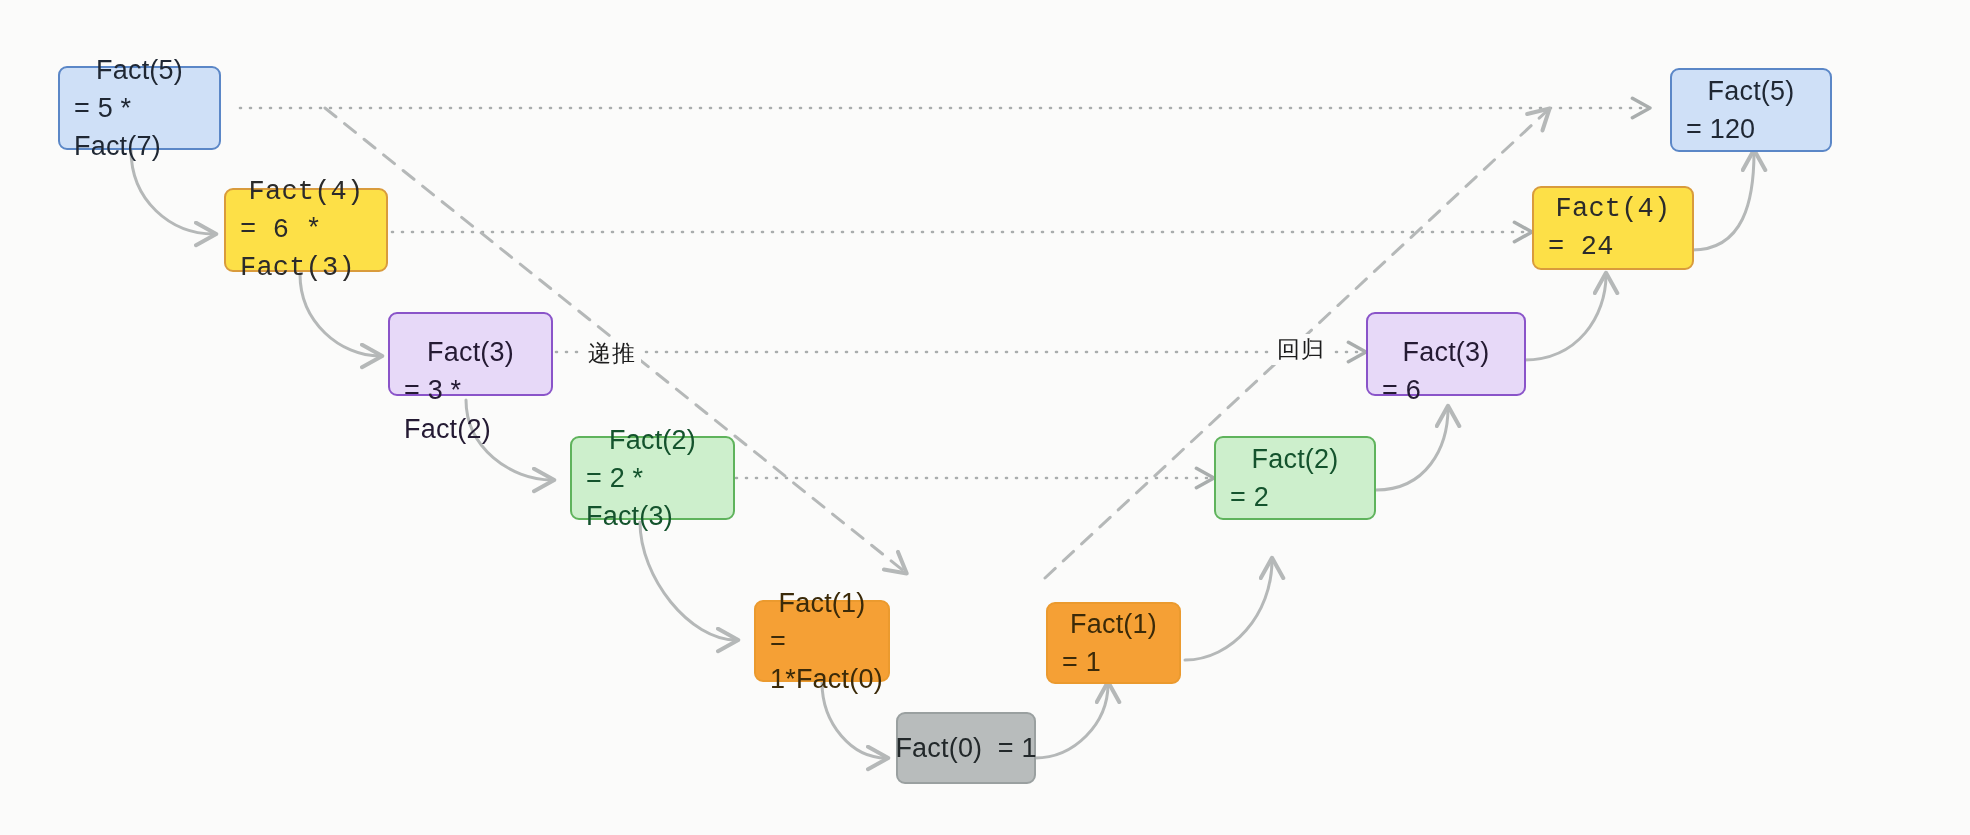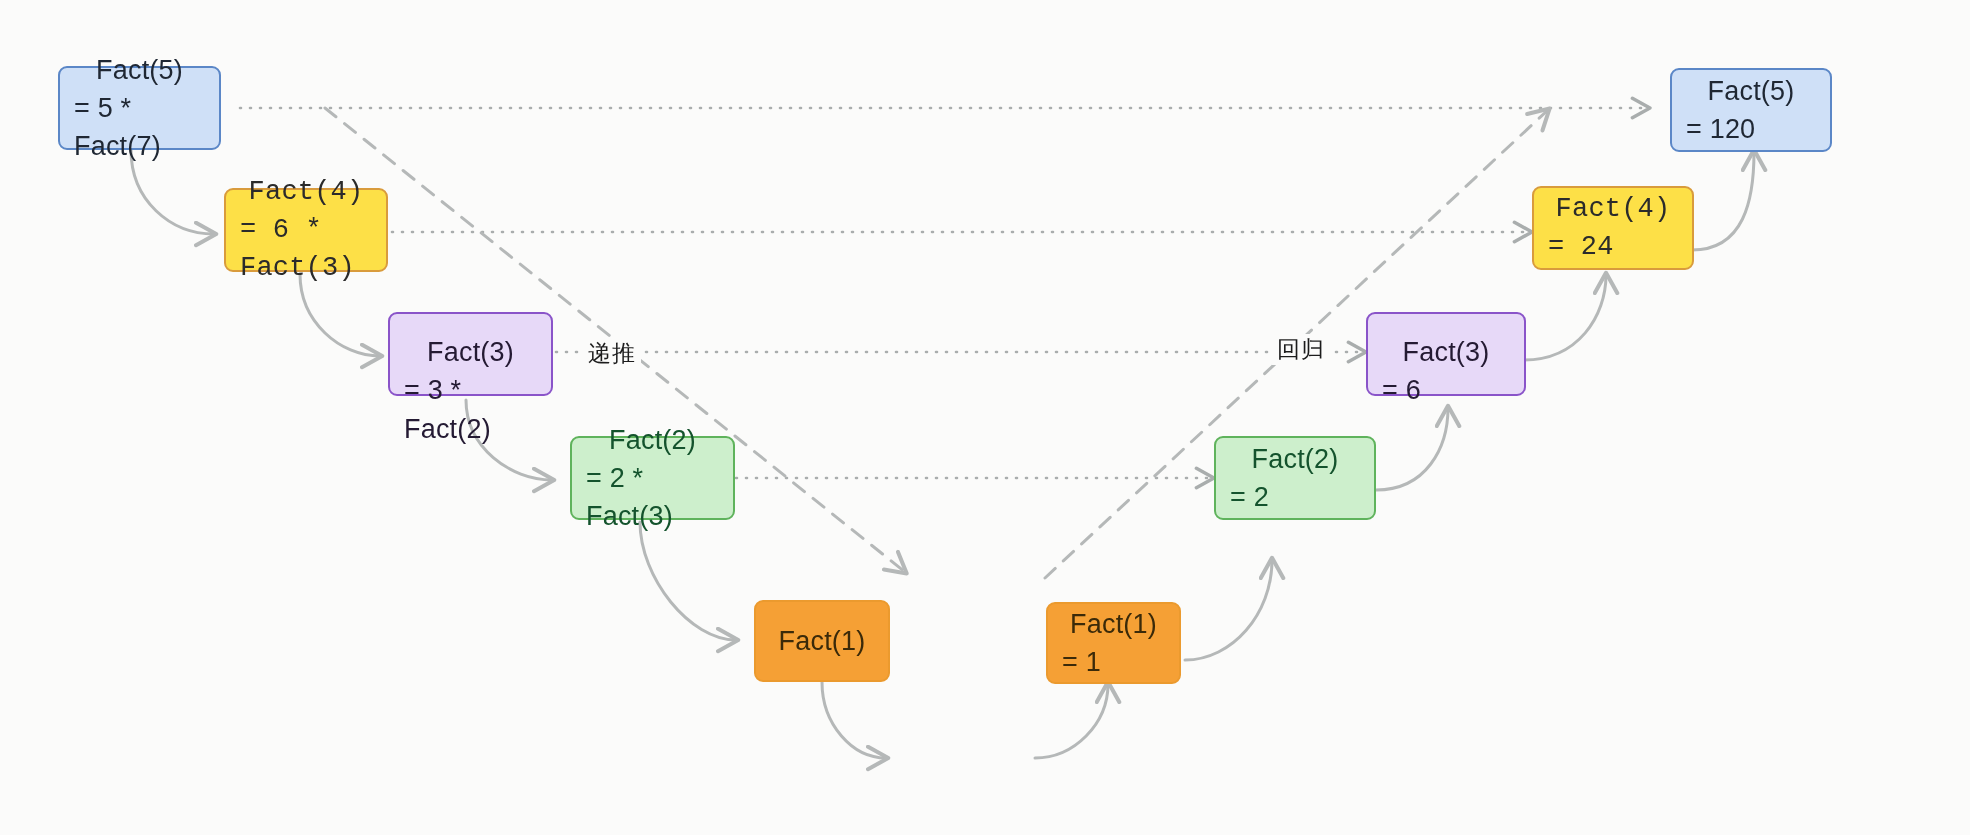--- a/index.html
+++ b/index.html
@@ -123,22 +123,26 @@
     <div class="ln2">= 3 * Fact(2)</div>
   </div>
 
   <div class="node n-green" style="left:570px; top:436px; width:165px; height:84px;">
     <div class="ln1">Fact(2)</div>
     <div class="ln2">= 2 * Fact(3)</div>
   </div>
 
   <div class="node n-amber" style="left:754px; top:600px; width:136px; height:82px;">
     <div class="ln1">Fact(1)</div>
+    <div class="ln2">= 1*Fact(0)</div>
   </div>
 
+  <div class="node n-gray single" style="left:896px; top:712px; width:140px; height:72px;">
+    <div class="ln1">Fact(0)  = 1</div>
+  </div>
 
   <div class="node n-amber" style="left:1046px; top:602px; width:135px; height:82px;">
     <div class="ln1">Fact(1)</div>
     <div class="ln2">= 1</div>
   </div>
 
   <div class="node n-green" style="left:1214px; top:436px; width:162px; height:84px;">
     <div class="ln1">Fact(2)</div>
     <div class="ln2">= 2</div>
   </div>

